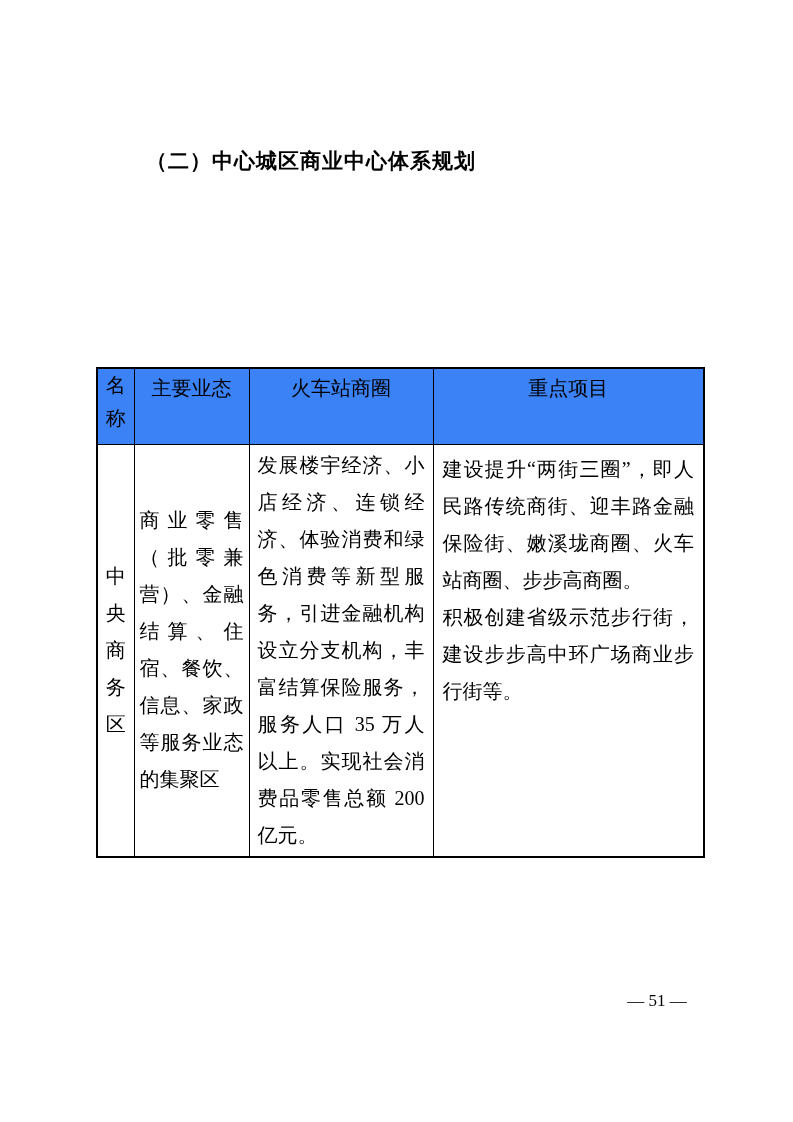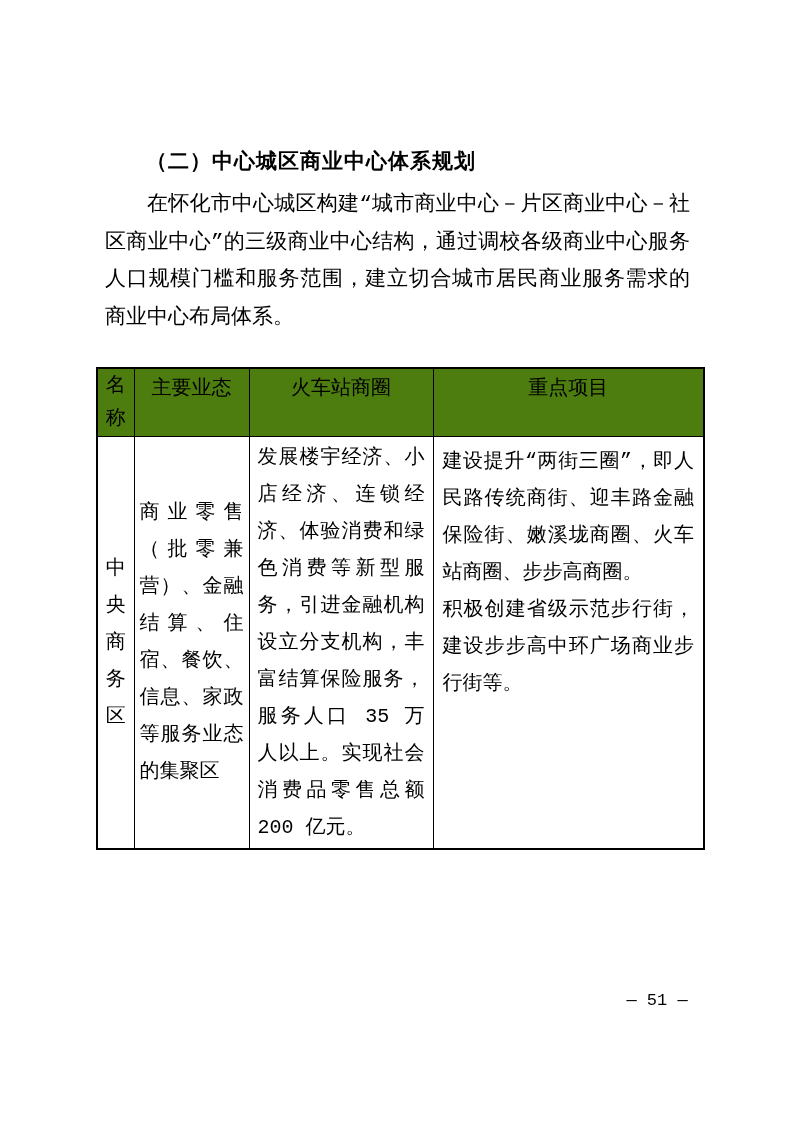--- a/index.html
+++ b/index.html
@@ -3,21 +3,21 @@
 <meta charset="utf-8">
 <style>
   * { margin: 0; padding: 0; box-sizing: border-box; }
   html, body { background: #888; }
   .page {
     position: relative;
     width: 793px;
     height: 1122px;
     background: #ffffff;
     margin: 0 auto;
-    font-family: Liberation Mono, monospace;
+    font-family: Liberation Serif, serif;
     color: #000;
     overflow: hidden;
   }
   .section-heading {
     position: absolute;
     top: 147px;
     left: 146px;
     font-size: 21px;
     font-weight: bold;
     letter-spacing: 1px;
@@ -54,23 +54,23 @@
     line-height: 37px;
   }
   .planning-table th,
   .planning-table td {
     border: 1px solid #000;
     vertical-align: middle;
     overflow: hidden;
   }
   .planning-table { border: 2px solid #000; }
   .planning-table th {
-    background: #4d7c0f;
+    background: #3b82f6;
     font-weight: normal;
-    height: 68px;
+    height: 76px;
     vertical-align: top;
     text-align: center;
     padding-top: 3px;
     line-height: 33px;
     font-size: 20px;
   }
   th.col-name, td.cell-name {
     text-align: center;
     word-break: break-all;
     padding: 0;
@@ -94,21 +94,20 @@
     white-space: nowrap;
   }
 </style>
 </head>
 <body>
 
 <div class="page">
 
   <div class="section-heading">（二）中心城区商业中心体系规划</div>
 
-  <div class="body-paragraph">在怀化市中心城区构建“城市商业中心－片区商业中心－社区商业中心”的三级商业中心结构，通过调校各级商业中心服务人口规模门槛和服务范围，建立切合城市居民商业服务需求的商业中心布局体系。</div>
 
 
   <table class="planning-table">
     <colgroup>
       <col style="width:37px">
       <col style="width:115px">
       <col style="width:184px">
       <col style="width:271px">
     </colgroup>
     <thead>

